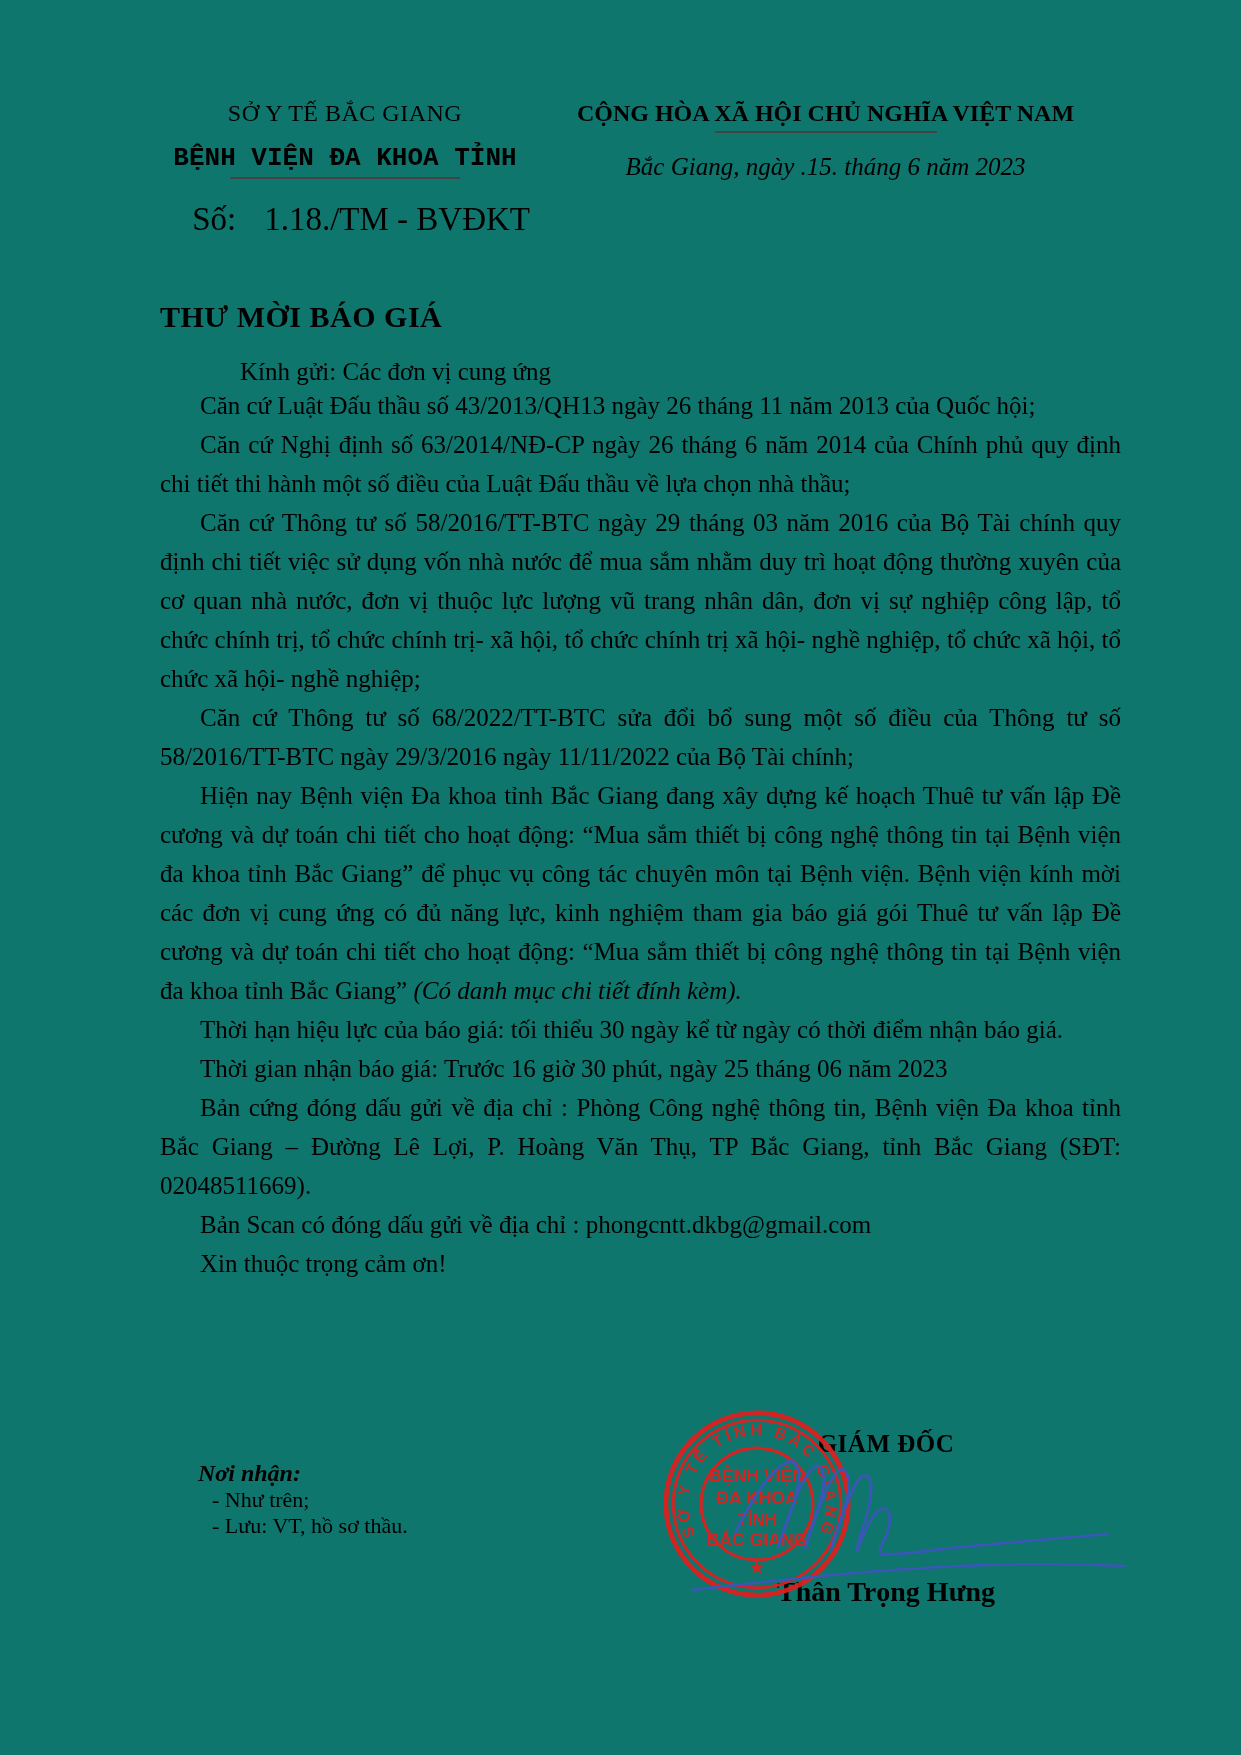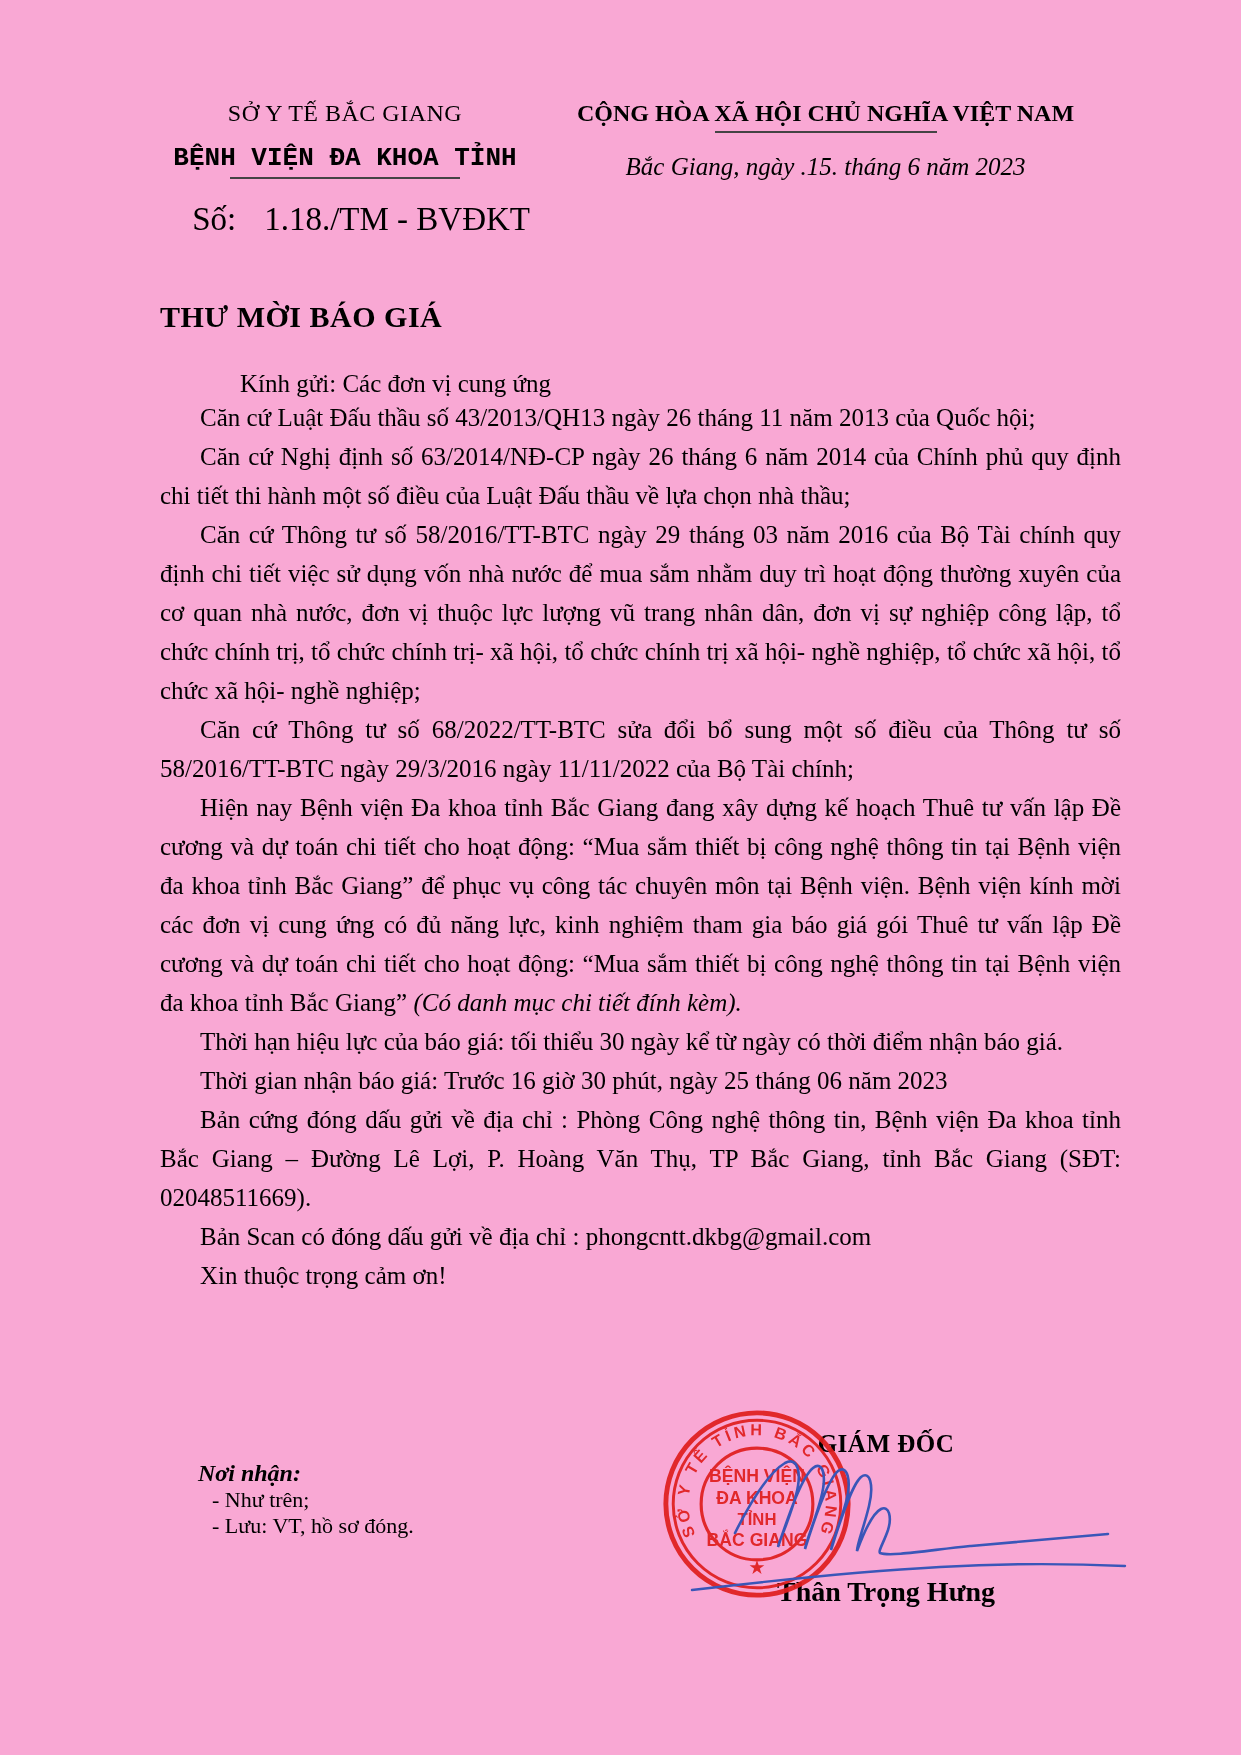--- a/index.html
+++ b/index.html
@@ -1,21 +1,21 @@
 <!DOCTYPE html>
 <html lang="vi"><head>
 <meta charset="utf-8">
 <style>
   * { margin:0; padding:0; box-sizing:border-box; }
   html,body { background:#ffffff; }
   .page {
     position:relative;
     width:1241px; height:1755px;
     margin:0 auto;
-    background:#f9a8d4;
+    background:#0f766e;
     font-family:"Liberation Serif", serif;
     color:#000;
     padding:100px 120px 0 160px;
     overflow:hidden;
   }
   
   .header { display:flex; }
   .hdr-left { width:370px; text-align:center; }
   .hdr-right { flex:1; text-align:center; }
   .org-parent { font-size:24px; letter-spacing:.5px; }
@@ -29,21 +29,21 @@
   .ref-line .ref-val { margin-left:28px; }
   .date-line { margin-top:20px; font-size:25px; font-style:italic; }
   
   .title {
     margin-top:62px;
     text-align:left;
     font-size:30px; font-weight:bold;
     letter-spacing:.5px;
   }
   
-  .salutation { margin-top:36px; padding-left:80px; font-size:25px; }
+  .salutation { margin-top:24px; padding-left:80px; font-size:25px; }
   .para {
     font-size:25px;
     line-height:39px;
     text-align:justify;
     text-indent:40px;
   }
   .para .italic { font-style:italic; }
   
   .noi-nhan { position:absolute; left:198px; top:1460px; }
   .noi-nhan-label { font-size:24px; font-weight:bold; font-style:italic; }
@@ -97,21 +97,21 @@
   <p class="para"><span>Hiện nay Bệnh viện Đa khoa tỉnh Bắc Giang đang xây dựng kế hoạch Thuê tư vấn lập Đề cương và dự toán chi tiết cho hoạt động: “Mua sắm thiết bị công nghệ thông tin tại Bệnh viện đa khoa tỉnh Bắc Giang” để phục vụ công tác chuyên môn tại Bệnh viện. Bệnh viện kính mời các đơn vị cung ứng có đủ năng lực, kinh nghiệm tham gia báo giá gói Thuê tư vấn lập Đề cương và dự toán chi tiết cho hoạt động: “Mua sắm thiết bị công nghệ thông tin tại Bệnh viện đa khoa tỉnh Bắc Giang” </span><span class="italic">(Có danh mục chi tiết đính kèm).</span></p>
   <p class="para">Thời hạn hiệu lực của báo giá: tối thiểu 30 ngày kể từ ngày có thời điểm nhận báo giá.</p>
   <p class="para">Thời gian nhận báo giá: Trước 16 giờ 30 phút, ngày 25 tháng 06 năm 2023</p>
   <p class="para">Bản cứng đóng dấu gửi về địa chỉ : Phòng Công nghệ thông tin, Bệnh viện Đa khoa tỉnh Bắc Giang – Đường Lê Lợi, P. Hoàng Văn Thụ, TP Bắc Giang, tỉnh Bắc Giang (SĐT: 02048511669).</p>
   <p class="para">Bản Scan có đóng dấu gửi về địa chỉ : phongcntt.dkbg@gmail.com</p>
   <p class="para">Xin thuộc trọng cảm ơn!</p>
 
   <div class="noi-nhan">
     <div class="noi-nhan-label">Nơi nhận:</div>
     <div class="noi-nhan-item">- Như trên;</div>
-    <div class="noi-nhan-item">- Lưu: VT, hồ sơ đóng.</div>
+    <div class="noi-nhan-item">- Lưu: VT, hồ sơ thầu.</div>
   </div>
 
   <div class="sign-block">
     <div class="signer-title">GIÁM ĐỐC</div>
     <div class="signer-name">Thân Trọng Hưng</div>
   </div>
 
   <svg class="stamp" viewBox="0 0 200 200" aria-hidden="true">
     <defs>
       <path id="ringPath" d="M 50.5 149.5 A 70 70 0 1 1 149.5 149.5"></path>

